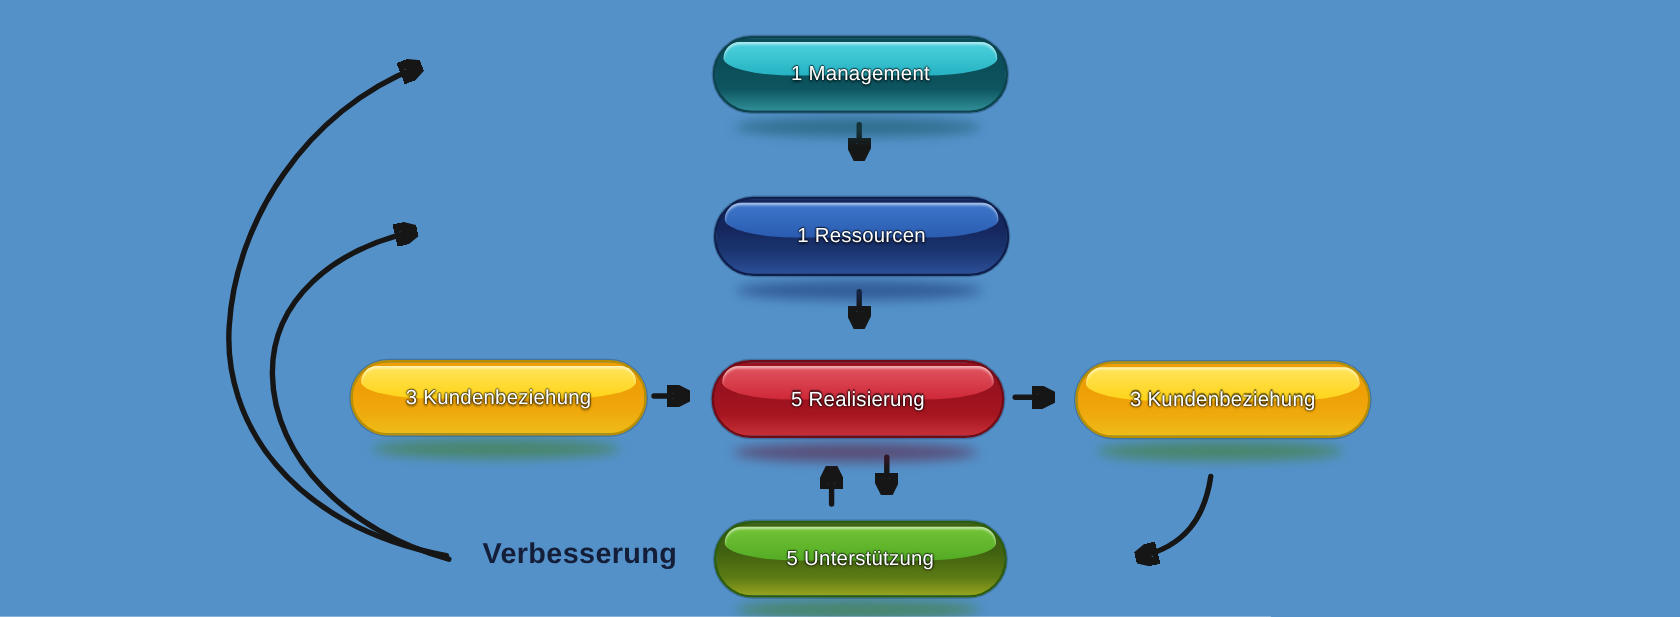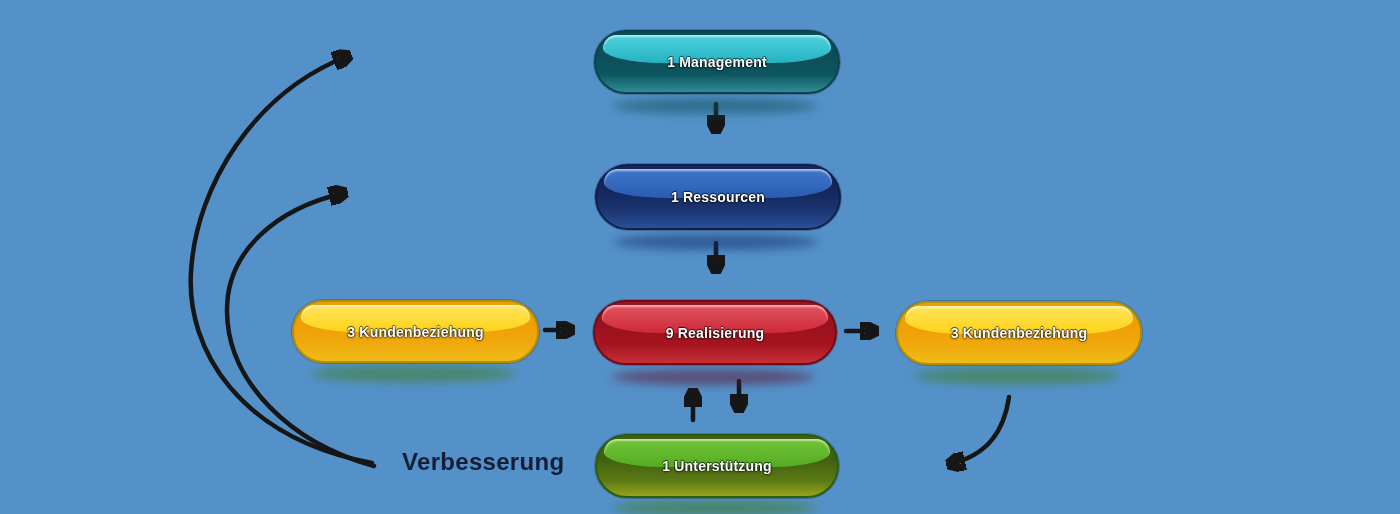--- a/index.html
+++ b/index.html
@@ -13,21 +13,21 @@
     position:absolute;border-radius:34px;border:2px solid transparent;
     display:flex;align-items:center;justify-content:center;
     box-shadow:0 0 0 1px rgba(10,25,40,.25);
   }
   .node::before{
     content:"";position:absolute;top:3px;left:7px;right:7px;height:46%;
     border-radius:26px 26px 50% 50% / 26px 26px 100% 100%;
     box-shadow:inset 0 2px 2px rgba(255,255,255,.55);
   }
   .node .lbl{
-    position:relative;z-index:2;color:#fff;font-weight:bold;font-size:14px;
+    position:relative;z-index:2;color:#fff;font-weight:normal;font-size:17px;
     letter-spacing:.2px;
     text-shadow:0 -1px 1px rgba(0,0,0,.7),0 1px 2px rgba(0,0,0,.6),
                 1px 0 1px rgba(0,0,0,.45),-1px 0 1px rgba(0,0,0,.45);
   }
   .node-cyan{border-color:#0c434e;background:linear-gradient(180deg,#0b4e59 38%,#0d5560 70%,#2f8d95 100%);}
   .node-cyan::before{background:linear-gradient(180deg,#4ed2de 0%,#25b2c2 100%);}
   .node-blue{border-color:#10204e;background:linear-gradient(180deg,#15265c 38%,#1a3570 70%,#2c4f97 100%);}
   .node-blue::before{background:linear-gradient(180deg,#3f77cc 0%,#2a5cb0 100%);}
   .node-yellow{border-color:#b68e04;background:linear-gradient(180deg,#ef9f06 38%,#efa90c 70%,#eebc18 100%);}
   .node-yellow::before{background:linear-gradient(180deg,#ffe45c 0%,#ffd317 100%);}
@@ -85,26 +85,26 @@
 
   <div class="node node-blue" style="left:595px;top:164px;width:242px;height:62px;">
     <span class="lbl">1 Ressourcen</span>
   </div>
 
   <div class="node node-yellow" style="left:292px;top:300px;width:243px;height:59px;">
     <span class="lbl">3 Kundenbeziehung</span>
   </div>
 
   <div class="node node-red" style="left:593px;top:300px;width:240px;height:61px;">
-    <span class="lbl">9 Realisierung</span>
+    <span class="lbl">5 Realisierung</span>
   </div>
 
   <div class="node node-yellow" style="left:896px;top:301px;width:242px;height:60px;">
     <span class="lbl">3 Kundenbeziehung</span>
   </div>
 
   <div class="node node-green" style="left:595px;top:434px;width:240px;height:60px;">
-    <span class="lbl">1 Unterstützung</span>
+    <span class="lbl">5 Unterstützung</span>
   </div>
 
   <div class="loop-label">Verbesserung</div>
 
 </div>
 
 </body></html>

